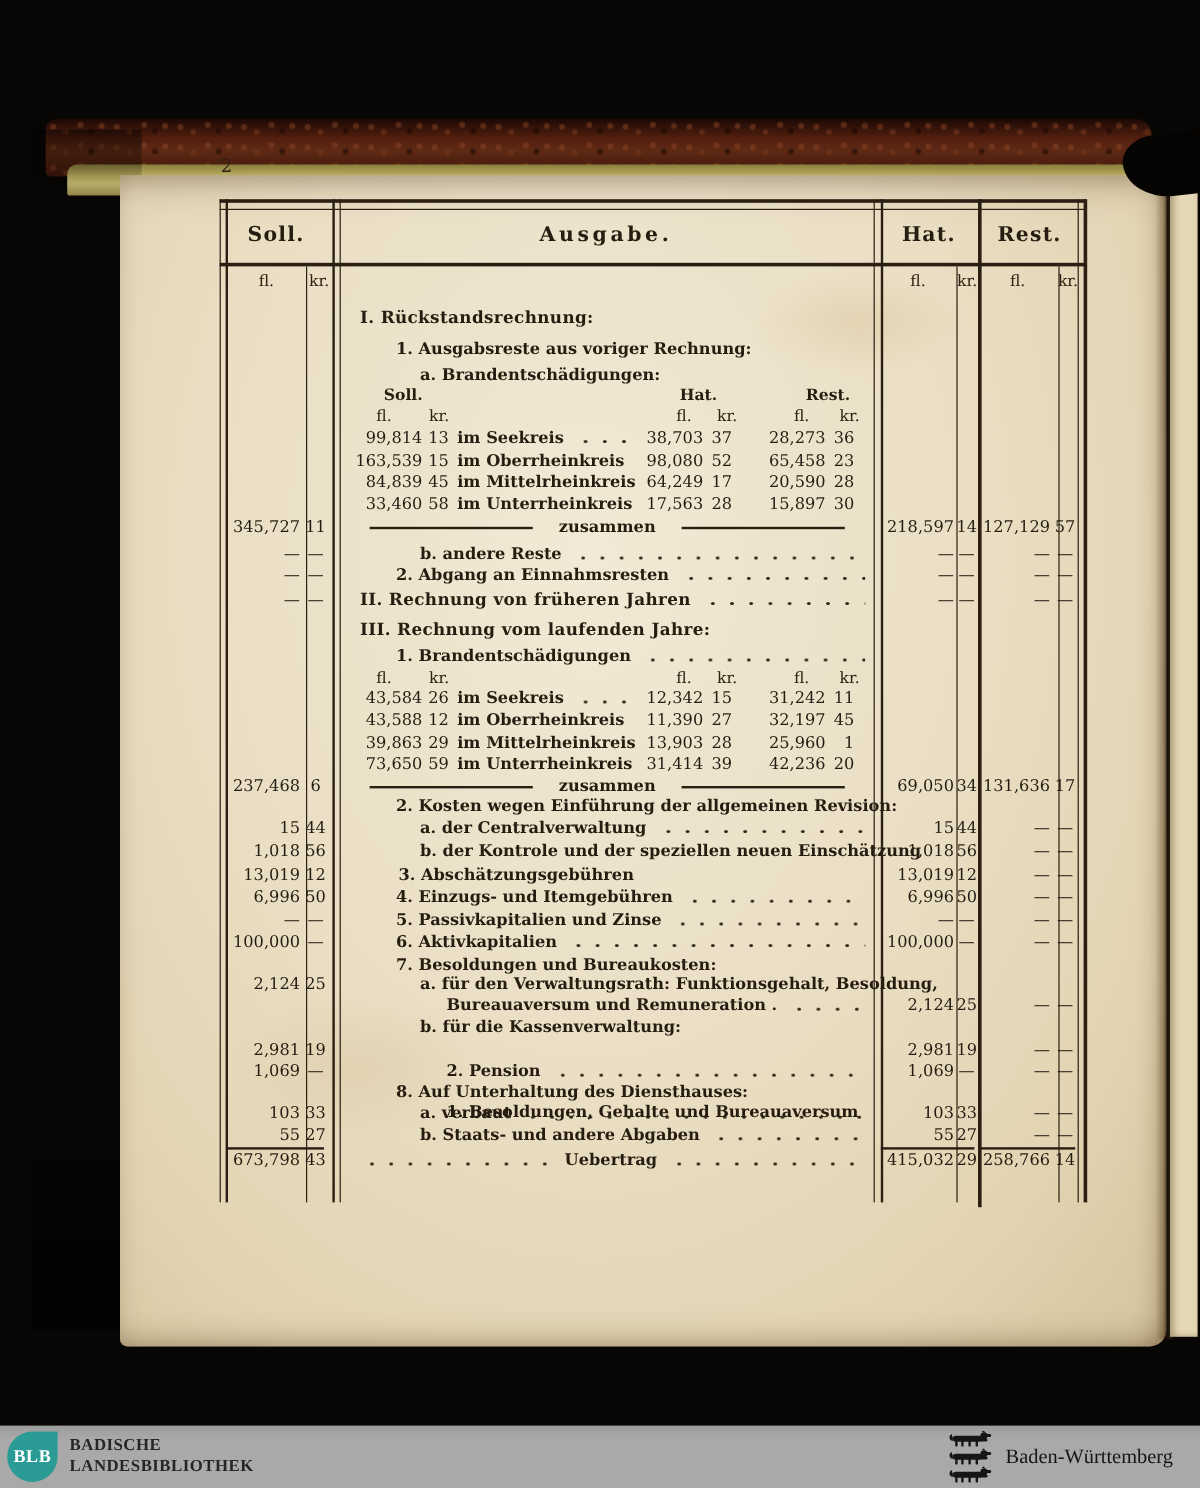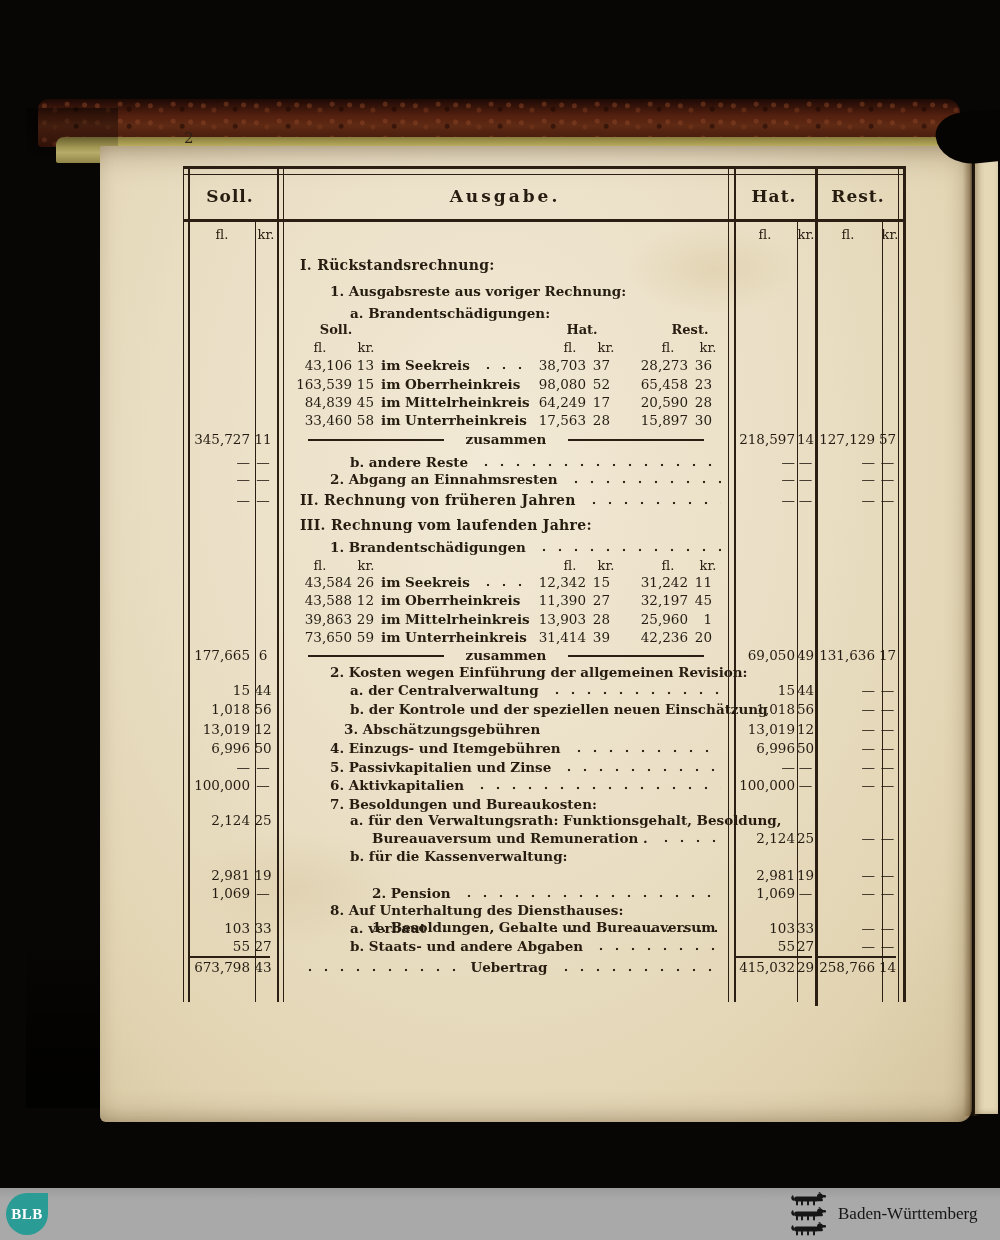--- a/index.html
+++ b/index.html
@@ -129,21 +129,21 @@
         </div>
         <div class="tlabel c" style="left: 296px; top: 322px; width: 80px; font-size: 13px;">Soll.</div>
         <div class="tlabel c" style="left: 542px; top: 322px; width: 80px; font-size: 13px;">Hat.</div>
         <div class="tlabel c" style="left: 650px; top: 322px; width: 80px; font-size: 13px;">Rest.</div>
         <div class="tunit" style="left: 300px; top: 340px; width: 40px;">fl.</div>
         <div class="tunit" style="left: 346px; top: 340px; width: 40px;">kr.</div>
         <div class="tunit" style="left: 550px; top: 340px; width: 40px;">fl.</div>
         <div class="tunit" style="left: 586px; top: 340px; width: 40px;">kr.</div>
         <div class="tunit" style="left: 648px; top: 340px; width: 40px;">fl.</div>
         <div class="tunit" style="left: 688px; top: 340px; width: 40px;">kr.</div>
-        <div class="num r" style="left: 280px; top: 358px; width: 72px;">43,106</div>
+        <div class="num r" style="left: 280px; top: 358px; width: 72px;">99,814</div>
         <div class="num r" style="left: 356px; top: 358px; width: 18px;">13</div>
         <div class="flexrow" style="left: 381px; top: 358px; width: 159px;">
           <span class="rowtxt" style="position: static;">im Seekreis</span>
           <div class="dots"></div>
         </div>
         <div class="num r" style="left: 510px; top: 358px; width: 76px;">38,703</div>
         <div class="num r" style="left: 590px; top: 358px; width: 20px;">37</div>
         <div class="num r" style="left: 612px; top: 358px; width: 76px;">28,273</div>
         <div class="num r" style="left: 692px; top: 358px; width: 20px;">36</div>
         <div class="num r" style="left: 280px; top: 377px; width: 72px;">163,539</div>
@@ -268,24 +268,24 @@
         </div>
         <div class="num r" style="left: 510px; top: 630px; width: 76px;">31,414</div>
         <div class="num r" style="left: 590px; top: 630px; width: 20px;">39</div>
         <div class="num r" style="left: 612px; top: 630px; width: 76px;">42,236</div>
         <div class="num r" style="left: 692px; top: 630px; width: 20px;">20</div>
         <div class="flexrow" style="left: 286px; top: 648px; width: 440px;">
           <div class="zline"></div>
           <span class="rowtxt" style="position: static;">zusammen</span>
           <div class="zline"></div>
         </div>
-        <div class="num r" style="left: 188px; top: 648px; width: 62px;">177,665</div>
+        <div class="num r" style="left: 188px; top: 648px; width: 62px;">237,468</div>
         <div class="num c" style="left: 254px; top: 648px; width: 18px;">6</div>
         <div class="num r" style="left: 712px; top: 648px; width: 83px;">69,050</div>
-        <div class="num c" style="left: 797px; top: 648px; width: 17px;">49</div>
+        <div class="num c" style="left: 797px; top: 648px; width: 17px;">34</div>
         <div class="num r" style="left: 806px; top: 648px; width: 69px;">131,636</div>
         <div class="num c" style="left: 879px; top: 648px; width: 17px;">17</div>
         <div class="flexrow" style="left: 330px; top: 665px; width: 397px;">
           <span class="rowtxt" style="position: static;">2. Kosten wegen Einführung der allgemeinen Revision:</span>
         </div>
         <div class="flexrow" style="left: 350px; top: 683px; width: 377px;">
           <span class="rowtxt" style="position: static;">a. der Centralverwaltung</span>
           <div class="dots"></div>
         </div>
         <div class="num r" style="left: 188px; top: 683px; width: 62px;">15</div>
@@ -297,21 +297,21 @@
         <div class="flexrow" style="left: 350px; top: 702px; width: 377px;">
           <span class="rowtxt" style="position: static;">b. der Kontrole und der speziellen neuen Einschätzung</span>
           <div class="dots"></div>
         </div>
         <div class="num r" style="left: 188px; top: 702px; width: 62px;">1,018</div>
         <div class="num c" style="left: 254px; top: 702px; width: 18px;">56</div>
         <div class="num r" style="left: 712px; top: 702px; width: 83px;">1,018</div>
         <div class="num c" style="left: 797px; top: 702px; width: 17px;">56</div>
         <div class="num r" style="left: 806px; top: 702px; width: 69px;">—</div>
         <div class="num c" style="left: 879px; top: 702px; width: 17px;">—</div>
-        <div class="flexrow" style="left: 344px; top: 722px; width: 397px; flex-direction: column;">
+        <div class="flexrow" style="left: 332px; top: 722px; width: 397px; flex-direction: column;">
           <span class="rowtxt" style="position: static;">3. Abschätzungsgebühren</span>
           <div class="dots"></div>
         </div>
         <div class="num r" style="left: 188px; top: 722px; width: 62px;">13,019</div>
         <div class="num c" style="left: 254px; top: 722px; width: 18px;">12</div>
         <div class="num r" style="left: 712px; top: 722px; width: 83px;">13,019</div>
         <div class="num c" style="left: 797px; top: 722px; width: 17px;">12</div>
         <div class="num r" style="left: 806px; top: 722px; width: 69px;">—</div>
         <div class="num c" style="left: 879px; top: 722px; width: 17px;">—</div>
         <div class="flexrow" style="left: 330px; top: 741px; width: 397px;">
@@ -419,20 +419,24 @@
         <div class="num r" style="left: 712px; top: 960px; width: 83px;">415,032</div>
         <div class="num c" style="left: 797px; top: 960px; width: 17px;">29</div>
         <div class="num r" style="left: 806px; top: 960px; width: 69px;">258,766</div>
         <div class="num c" style="left: 879px; top: 960px; width: 17px;">14</div>
       </div>
   </div>
 
   <div class="bar">
     <div class="blb">
       <span>BLB</span>
+    </div>
+    <div class="libname">
+      <div>BADISCHE</div>
+      <div>LANDESBIBLIOTHEK</div>
     </div>
     <div class="bw">
       <svg width="40" height="44" viewBox="0 0 40 44">
         <g fill="#161616">
           <g id="lion">
             <path d="M3 3 Q0 5 2 8 L4 9 L4 6 Z"></path>
             <rect x="4" y="4.5" width="25" height="5" rx="2.5"></rect>
             <circle cx="30" cy="4.5" r="3"></circle>
             <rect x="31" y="3" width="5" height="2.6" rx="1.2"></rect>
             <path d="M28 1 L30 0 L31 2 Z"></path>

